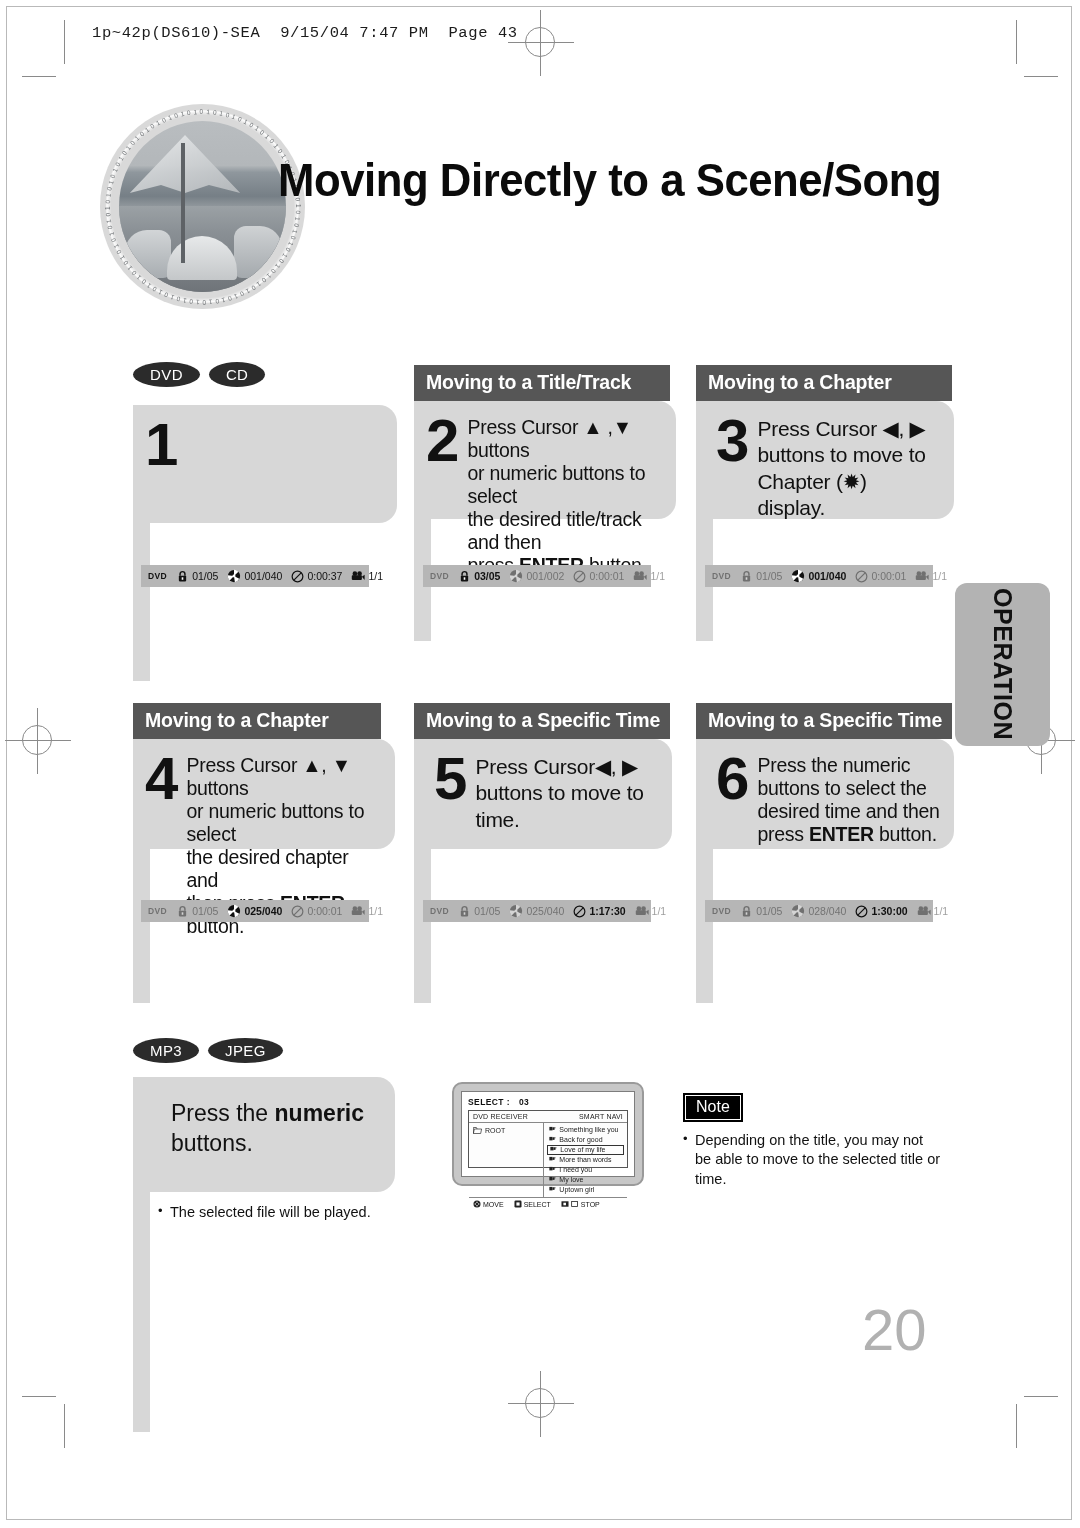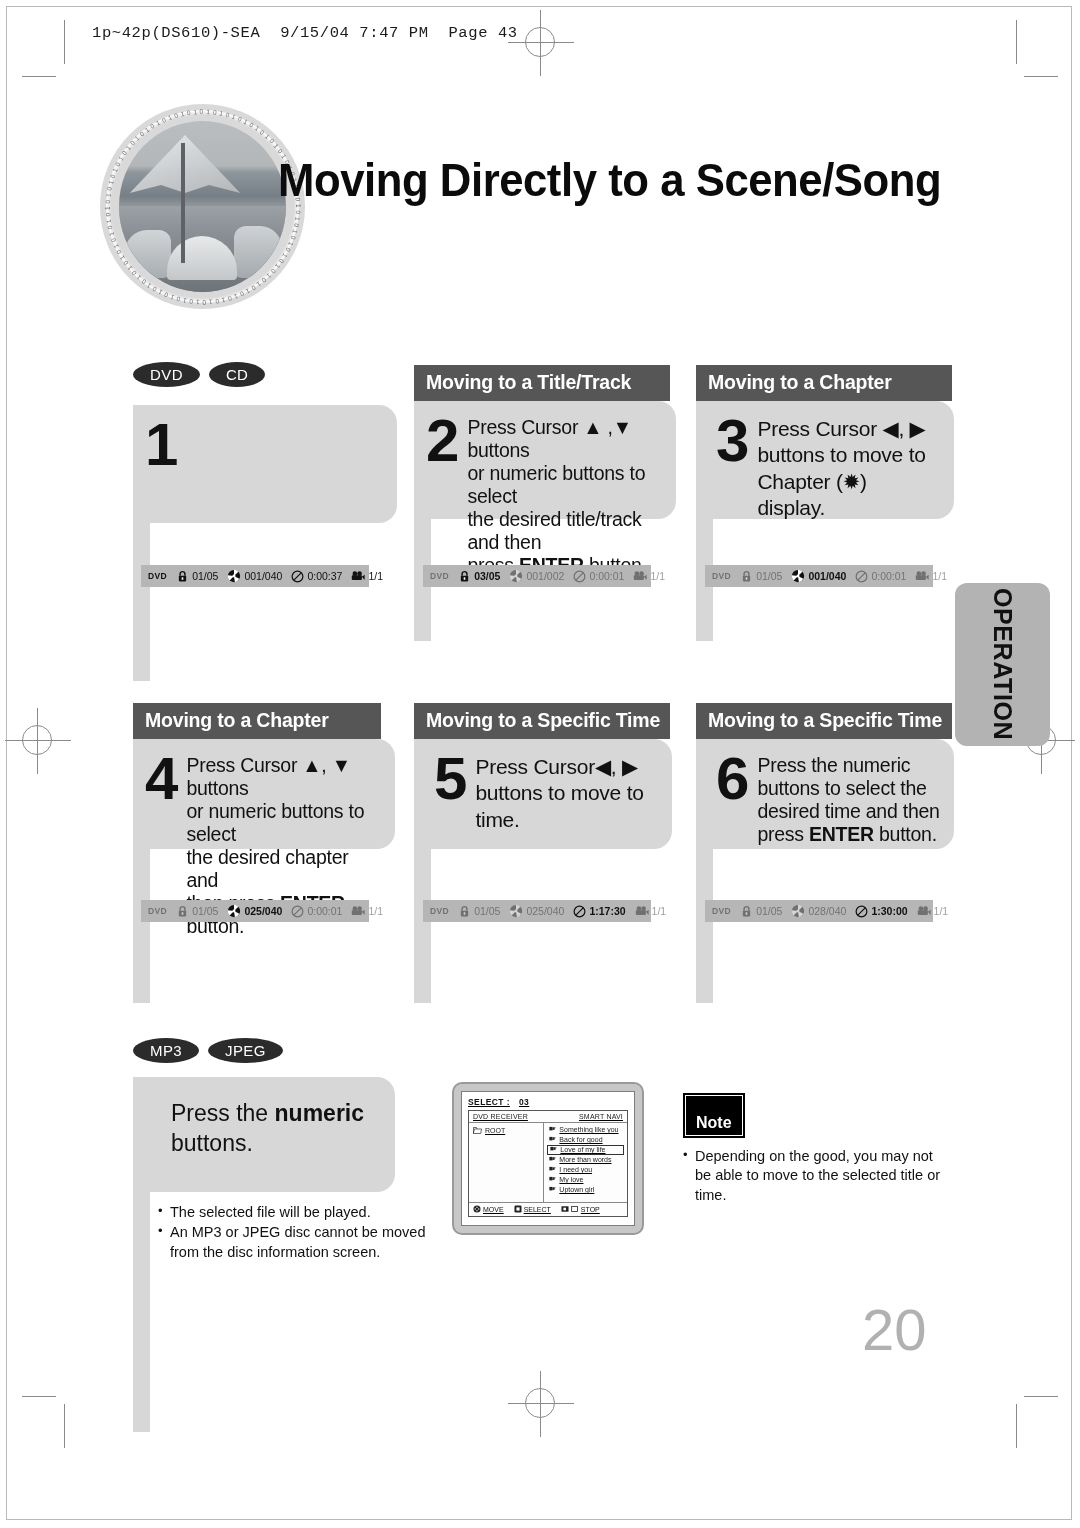--- a/index.html
+++ b/index.html
@@ -372,22 +372,22 @@
   }
   .tv-botbar .b { display: flex; align-items: center; gap: 2px; }
 
   
   .note-wrap { position: absolute; }
   .note-badge {
     display: inline-block;
     background: #000000;
     color: #ffffff;
     font-size: 16px;
-    font-weight: bold;
-    padding: 19px 11px 4px;
+    font-weight: normal;
+    padding: 3px 11px 4px;
     border: 2px solid #000;
     box-shadow: 0 0 0 1px #fff inset;
   }
   .note-body {
     margin-top: 9px;
     font-size: 14.5px;
     line-height: 1.33;
     color: #111;
   }
   .note-body .li {
@@ -816,27 +816,23 @@
     <div class="mp3-body" style="width:262px;height:115px;">
       <div class="txt">Press the <b>numeric</b><br>buttons.</div>
     </div>
     <div class="tail" style="left:0;top:115px;height:240px;"></div>
   </div>
 
   <div class="bullets" style="left:158px;top:1203px;width:290px;">
     <div class="li">
       <span>The selected file will be played.</span>
     </div>
-    <div class="li">
-      <span>An MP3 or JPEG disc cannot be moved</span>
-      <div class="sub" style="padding-left:0;">from the disc information screen.</div>
-    </div>
-  </div>
-
-  <div class="tv" style="left:452px;top:1082px;width:192px;height:153px;text-decoration:underline;">
+  </div>
+
+  <div class="tv" style="left:452px;top:1082px;width:192px;height:104px;">
     <div class="tv-inner">
       <div class="tv-select">
         <span>SELECT :</span><span class="num">03</span>
       </div>
       <div class="tv-osd">
         <div class="tv-topbar">
           <span>DVD RECEIVER</span>
           <span>SMART NAVI</span>
         </div>
         <div class="tv-main">
@@ -932,21 +928,21 @@
           </span>
         </div>
       </div>
     </div>
   </div>
 
   <div class="note-wrap" style="left:683px;top:1093px;width:285px;">
     <span class="note-badge">Note</span>
     <div class="note-body">
       <div class="li">
-        <span>Depending on the good, you may not</span>
+        <span>Depending on the title, you may not</span>
         <div>be able to move to the selected title or</div>
         <div>time.</div>
       </div>
     </div>
   </div>
 
   <div class="page-num" style="left:862px;top:1296px;">20</div>
 
 </div>
 

